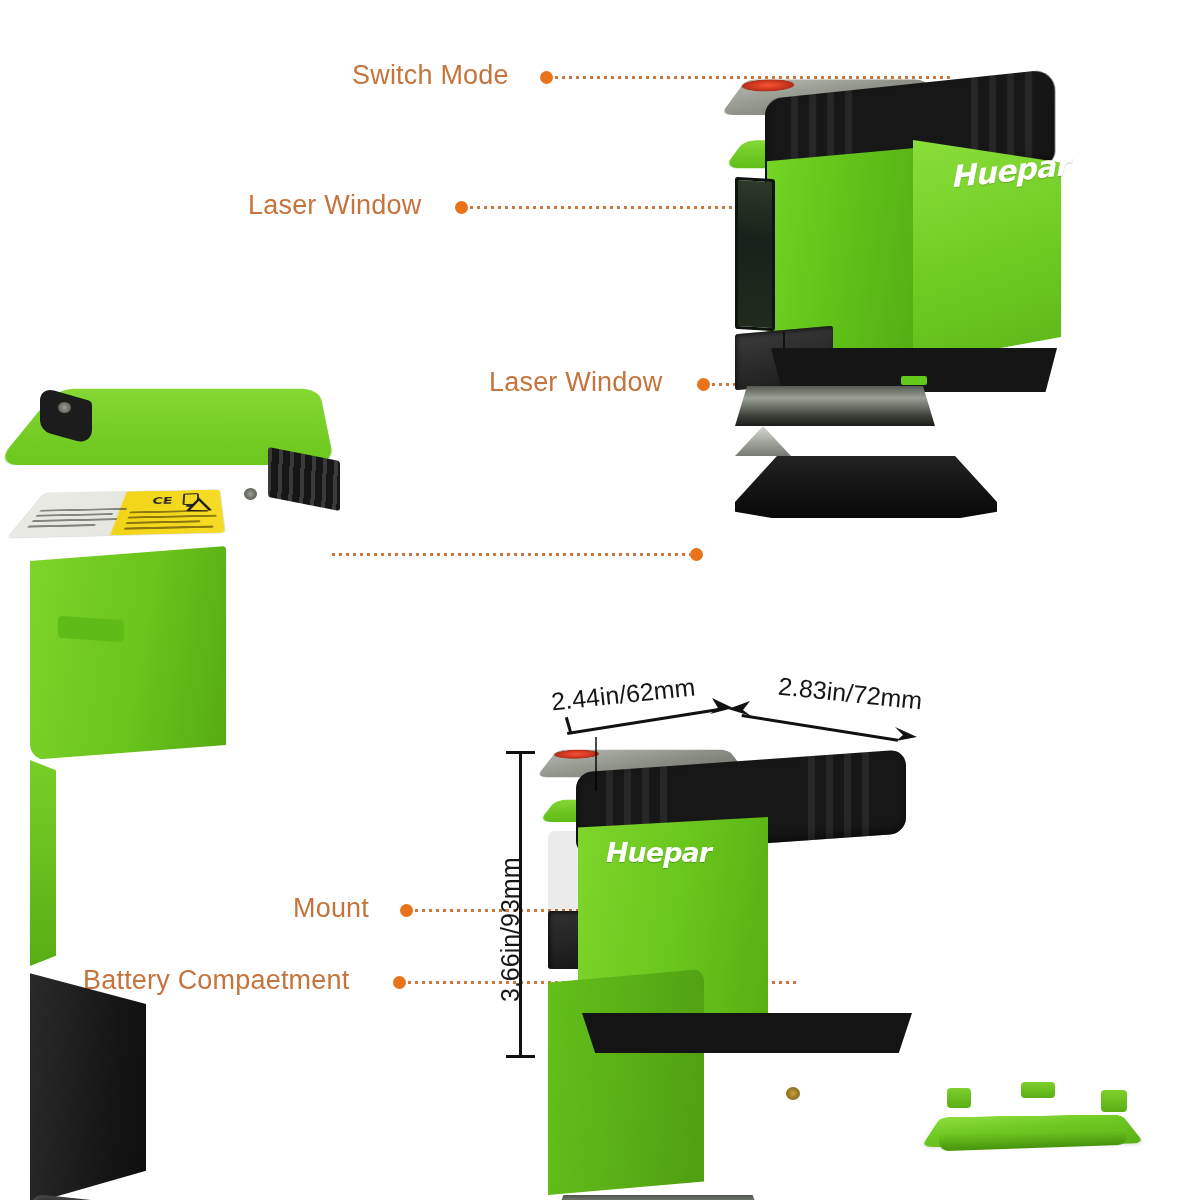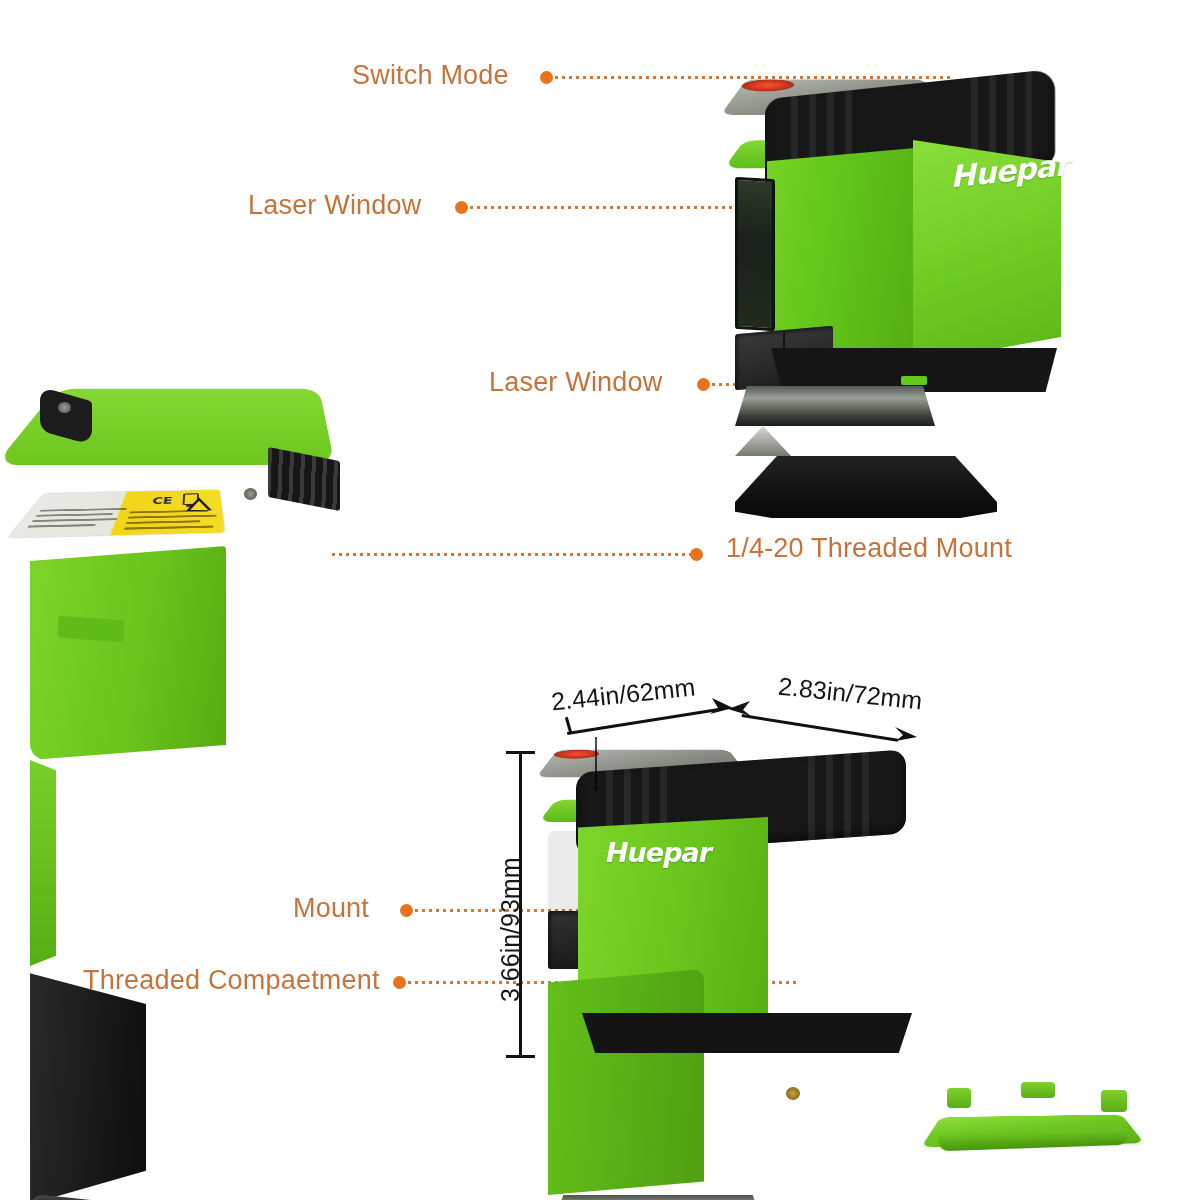--- a/index.html
+++ b/index.html
@@ -339,27 +339,26 @@
   <div class="callout-text" style="left:248px; top:192px;">Laser Window</div>
   <div class="dot" style="left:455px; top:201px;"></div>
   <div class="leader" style="left:468px; top:206px; width:357px;"></div>
 
   <div class="callout-text" style="left:489px; top:369px;">Laser Window</div>
   <div class="dot" style="left:697px; top:378px;"></div>
   <div class="leader" style="left:710px; top:383px; width:171px;"></div>
 
   <div class="leader" style="left:330px; top:553px; width:360px;"></div>
   <div class="dot" style="left:690px; top:548px;"></div>
-  <div class="callout-text" style="left:726px; top:535px;">1/4-20 Threaded Mount</div>
 
   <div class="callout-text" style="left:293px; top:895px;">Mount</div>
   <div class="dot" style="left:400px; top:904px;"></div>
   <div class="leader" style="left:413px; top:909px; width:222px;"></div>
 
-  <div class="callout-text" style="left:83px; top:967px;">Threaded Compaetment</div>
+  <div class="callout-text" style="left:83px; top:967px;">Battery Compaetment</div>
   <div class="dot" style="left:393px; top:976px;"></div>
   <div class="leader" style="left:406px; top:981px; width:394px;"></div>
 
   <div class="dim-text" style="left:551px; top:682px; transform:rotate(-6deg);">2.44in/62mm</div>
   <div class="dline" style="left:567px; top:732px; width:155px; height:2.5px; transform:rotate(-9deg); transform-origin:0 0;"></div>
   <div class="dline" style="left:567px; top:717px; width:2.5px; height:16px; transform:rotate(-16deg);"></div>
   <svg style="position:absolute; left:700px; top:690px; width:34px; height:34px;" viewBox="0 0 34 34">
     <polygon points="33,18 12,8 18,18 10,24" fill="#111"></polygon>
   </svg>
 

